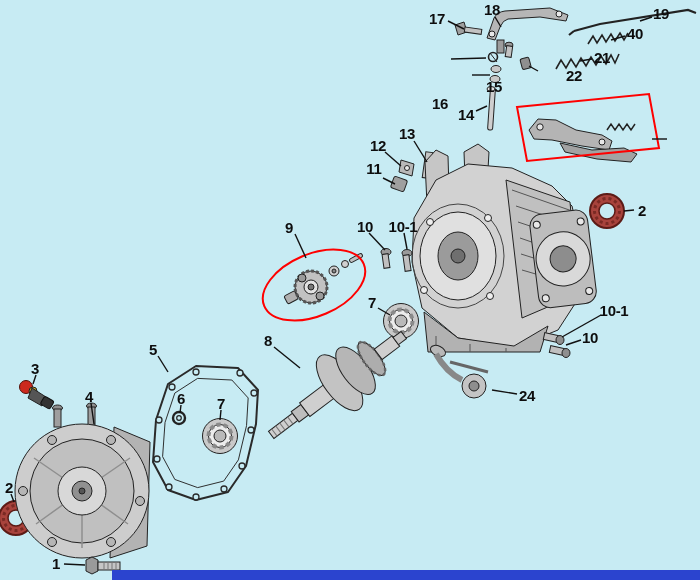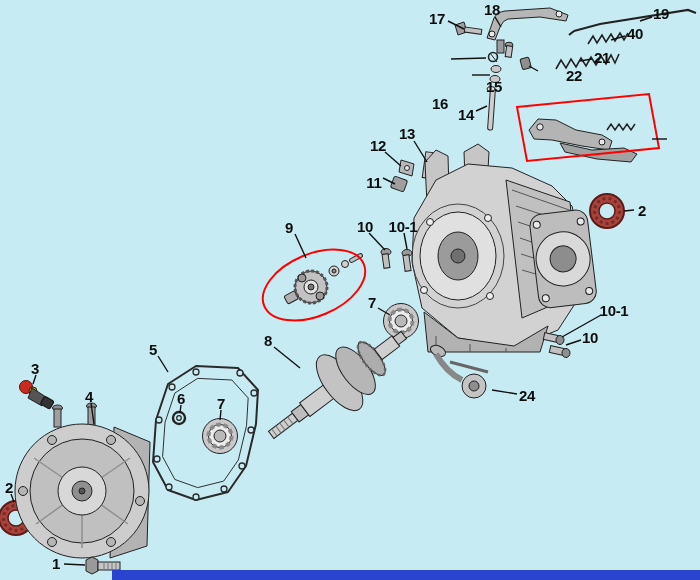--- a/index.html
+++ b/index.html
@@ -298,21 +298,21 @@
       <div class="callout" style="left: 661px; top: 13px;">19</div>
       <div class="callout" style="left: 635px; top: 33px;">40</div>
       <div class="callout" style="left: 602px; top: 57px;">21</div>
       <div class="callout" style="left: 574px; top: 75px;">22</div>
       <div class="callout" style="left: 440px; top: 59px; margin-top: 44px;">16</div>
       <div class="callout" style="left: 461px; top: 86px; margin-left: 33px;">15</div>
       <div class="callout" style="left: 466px; top: 114px;">14</div>
       <div class="callout" style="left: 677px; top: 139px; margin-left: 48px;">23</div>
       <div class="callout" style="left: 407px; top: 133px;">13</div>
       <div class="callout" style="left: 378px; top: 145px;">12</div>
-      <div class="callout" style="left: 374px; top: 182px;">11</div>
+      <div class="callout" style="left: 374px; top: 168px;">11</div>
       <div class="callout" style="left: 642px; top: 210px;">2</div>
       <div class="callout" style="left: 289px; top: 227px;">9</div>
       <div class="callout" style="left: 365px; top: 226px;">10</div>
       <div class="callout" style="left: 403px; top: 226px;">10-1</div>
       <div class="callout" style="left: 372px; top: 302px;">7</div>
       <div class="callout" style="left: 614px; top: 310px;">10-1</div>
       <div class="callout" style="left: 590px; top: 337px;">10</div>
       <div class="callout" style="left: 268px; top: 340px;">8</div>
       <div class="callout" style="left: 153px; top: 349px;">5</div>
       <div class="callout" style="left: 35px; top: 368px;">3</div>

